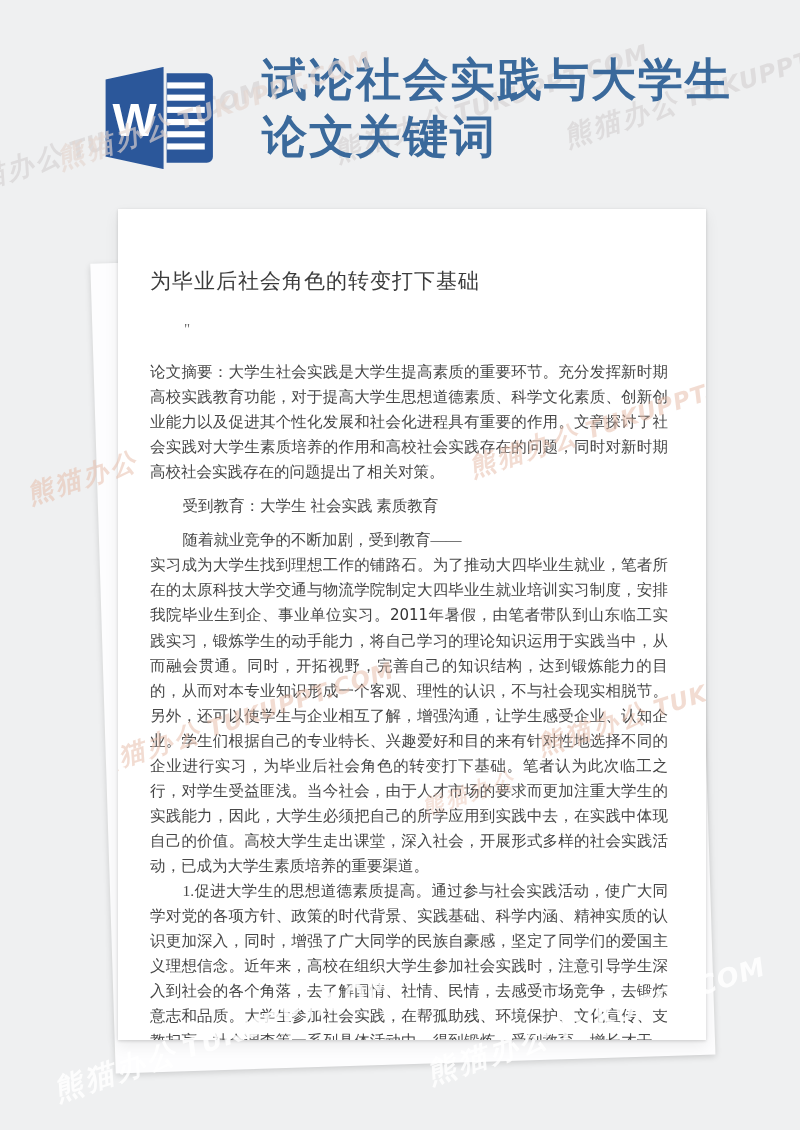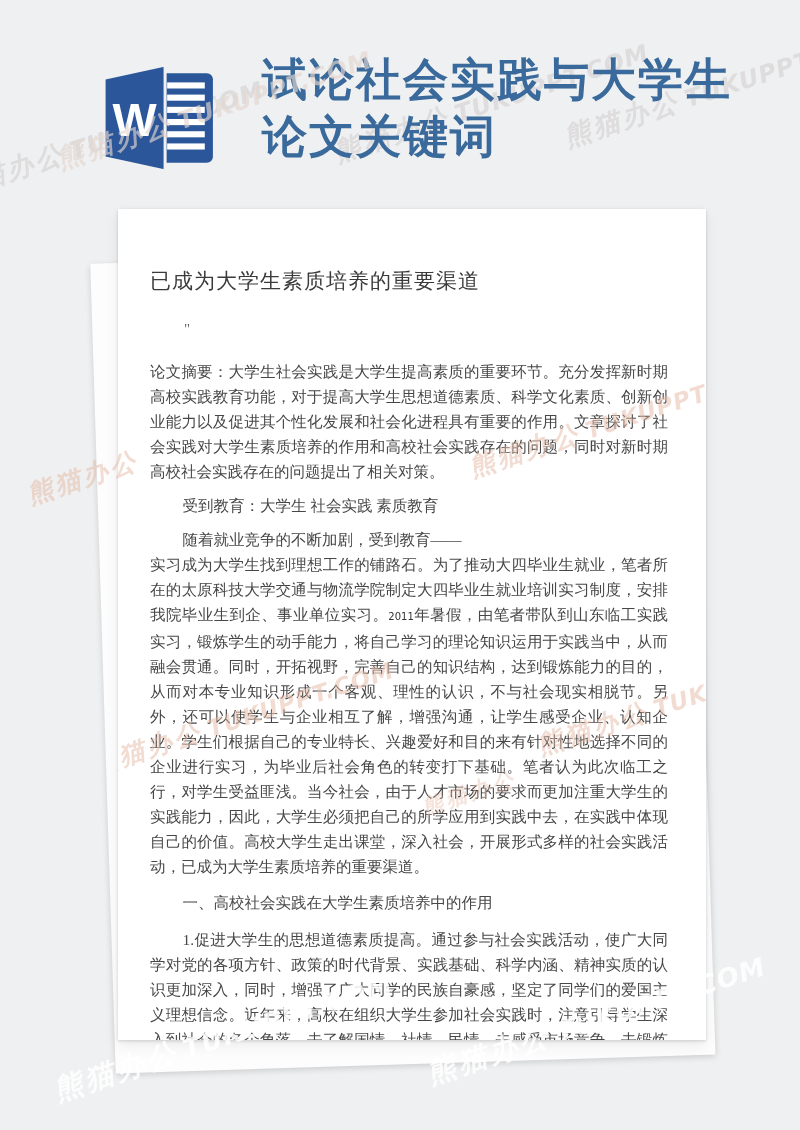--- a/index.html
+++ b/index.html
@@ -36,21 +36,21 @@
 
   
   .doc-title{margin:0 0 26px 0;font-size:21px;font-weight:400;letter-spacing:1px;color:#3b3b3b;}
   .quote{margin:0 0 20px 34px;height:18px;font-size:15px;color:#6a6a6a;}
   .page p{margin:0;font-size:15.5px;line-height:25px;color:#474747;
           text-align:justify;text-justify:inter-ideograph;}
   .abstract{margin-bottom:9px !important;}
   .keywords{margin-bottom:9px !important;}
   .indent{text-indent:2.1em;}
   .heading{margin:11px 0 12px 0 !important;}
-  .year{font-family:"DejaVu Sans","Liberation Sans",sans-serif;font-size:10px;color:#333;}
+  .year{font-family:"DejaVu Sans","Liberation Sans",sans-serif;font-size:15px;color:#333;}
   .wm-in{position:absolute;}
 </style>
 </head>
 <body>
 
 <div class="stage">
 
   <div class="wm wm-gray" style="left:-50px;top:172px;">
     <span class="brand">熊猫办公</span><span>TUKUPPT.COM</span>
   </div>
@@ -80,27 +80,26 @@
     </svg>
     <h1 class="main-title">
       <span>试论社会实践与大学生</span>
       <span>论文关键词</span>
     </h1>
   </div>
 
   <div class="page-back"></div>
 
   <div class="page">
-    <h2 class="doc-title">已成为大学生素质培养的重要渠道</h2>
+    <h2 class="doc-title">为毕业后社会角色的转变打下基础</h2>
     <div class="quote">"</div>
     <p class="abstract">论文摘要：大学生社会实践是大学生提高素质的重要环节。充分发挥新时期高校实践教育功能，对于提高大学生思想道德素质、科学文化素质、创新创业能力以及促进其个性化发展和社会化进程具有重要的作用。文章探讨了社会实践对大学生素质培养的作用和高校社会实践存在的问题，同时对新时期高校社会实践存在的问题提出了相关对策。</p>
     <p class="keywords indent">受到教育：大学生 社会实践 素质教育</p>
     <p class="indent">随着就业竞争的不断加剧，受到教育——</p>
     <p><span>实习成为大学生找到理想工作的铺路石。为了推动大四毕业生就业，笔者所在的太原科技大学交通与物流学院制定大四毕业生就业培训实习制度，安排我院毕业生到企、事业单位实习。</span><span class="year">2011</span><span>年暑假，由笔者带队到山东临工实践实习，锻炼学生的动手能力，将自己学习的理论知识运用于实践当中，从而融会贯通。同时，开拓视野，完善自己的知识结构，达到锻炼能力的目的，从而对本专业知识形成一个客观、理性的认识，不与社会现实相脱节。另外，还可以使学生与企业相互了解，增强沟通，让学生感受企业、认知企业。学生们根据自己的专业特长、兴趣爱好和目的来有针对性地选择不同的企业进行实习，为毕业后社会角色的转变打下基础。笔者认为此次临工之行，对学生受益匪浅。当今社会，由于人才市场的要求而更加注重大学生的实践能力，因此，大学生必须把自己的所学应用到实践中去，在实践中体现自己的价值。高校大学生走出课堂，深入社会，开展形式多样的社会实践活动，已成为大学生素质培养的重要渠道。</span></p>
-    <p class="indent heading">一、高校社会实践在大学生素质培养中的作用</p>
     <p class="indent">1.促进大学生的思想道德素质提高。通过参与社会实践活动，使广大同学对党的各项方针、政策的时代背景、实践基础、科学内涵、精神实质的认识更加深入，同时，增强了广大同学的民族自豪感，坚定了同学们的爱国主义理想信念。近年来，高校在组织大学生参加社会实践时，注意引导学生深入到社会的各个角落，去了解国情、社情、民情，去感受市场竞争，去锻炼意志和品质。大学生参加社会实践，在帮孤助残、环境保护、文化宣传、支教扫盲、社会调查等一系列具体活动中，得到锻炼、受到教育、增长才干，切实提高分析解决实际问题的能力，对于青年大学生正确分析和评价现实生活中的政治、经济、文化</p>
 
     <div class="wm wm-pink wm-in" style="left:352px;top:242px;">
       <span class="brand">熊猫办公</span><span>TUKUPPT.COM</span>
     </div>
     <div class="wm wm-pink wm-in" style="left:-26px;top:540px;">
       <span class="brand">熊猫办公</span><span>TUKUPPT.COM</span>
     </div>
     <div class="wm wm-pink wm-in" style="left:420px;top:520px;">
       <span class="brand">熊猫办公</span><span>TUKUPPT.COM</span>

